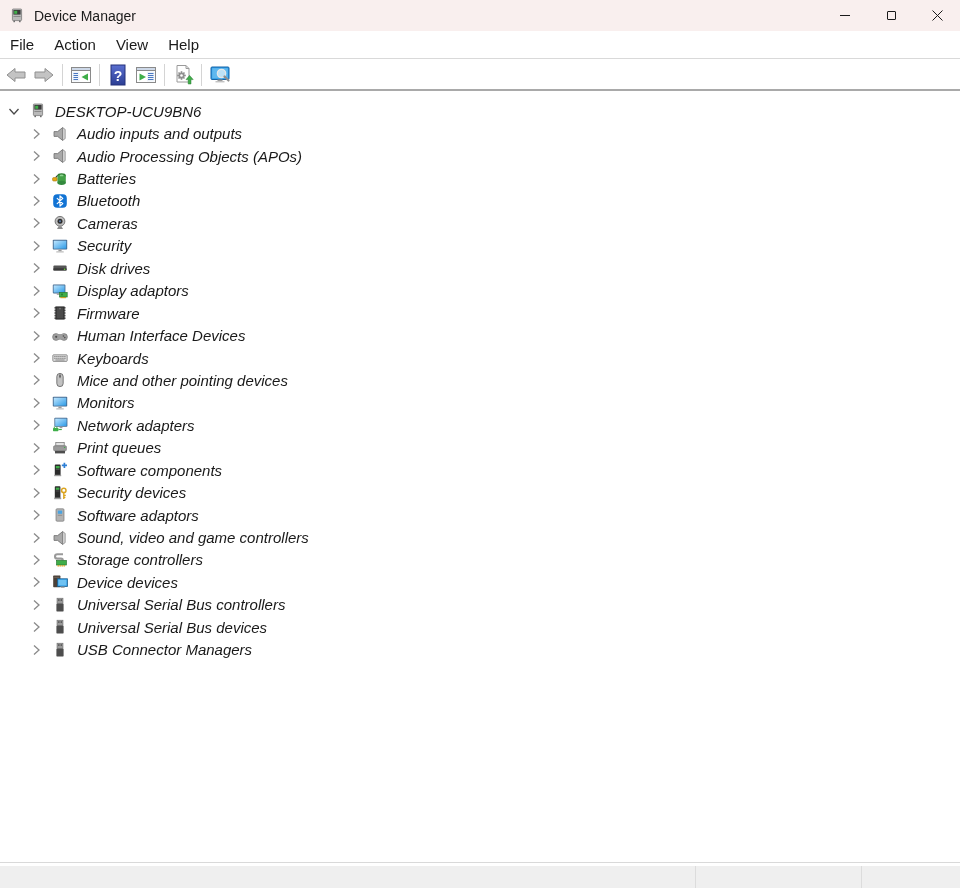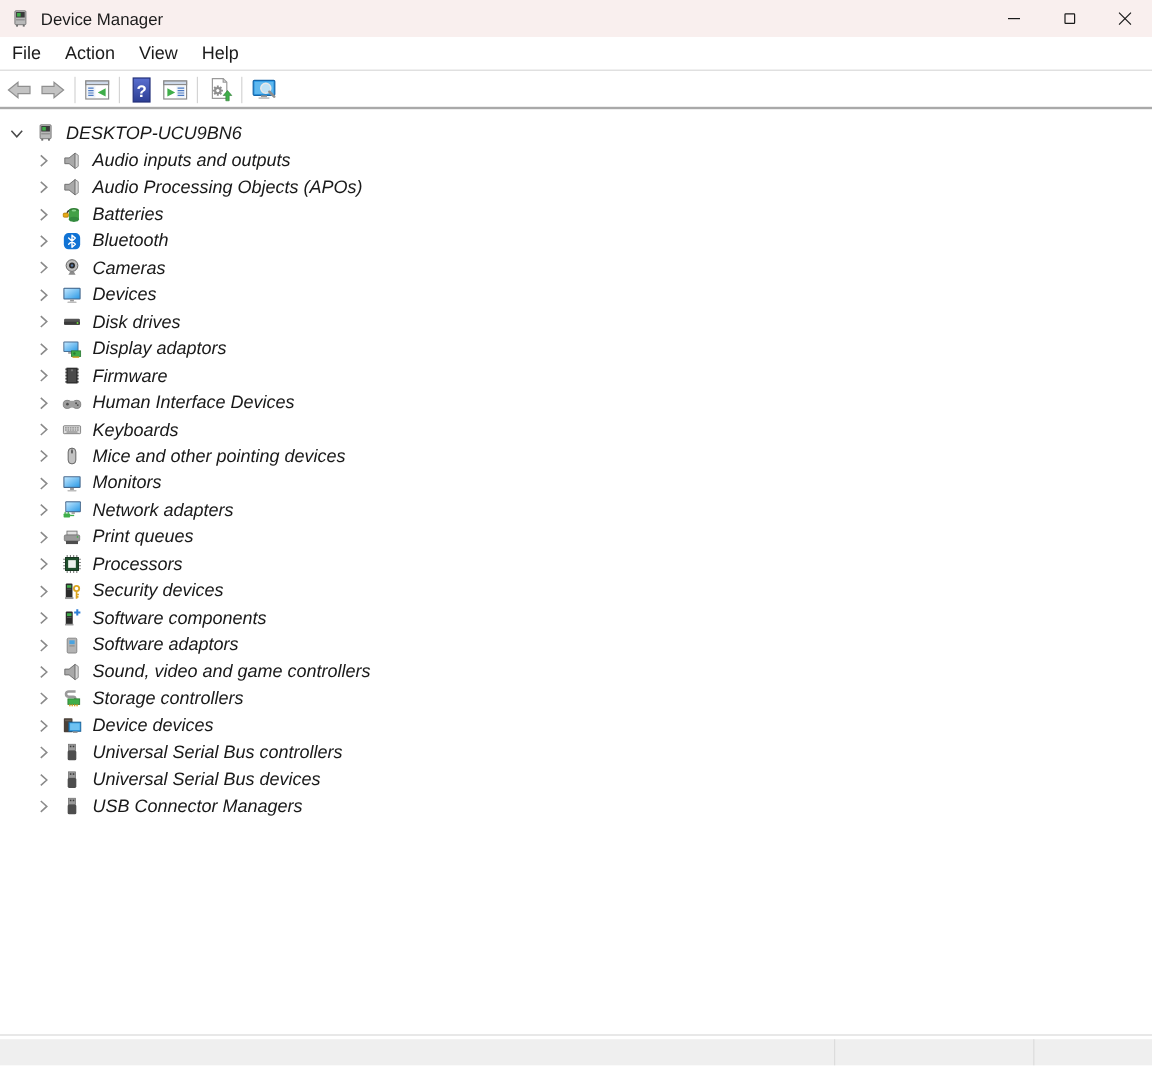--- a/index.html
+++ b/index.html
@@ -490,21 +490,21 @@
     <span class="chev">
       <svg width="16" height="16">
               <use href="#i-chevron-right"></use>
             </svg>
           </span>
     <span class="ticon">
             <svg>
               <use href="#i-monitor"></use>
             </svg>
           </span>
-    <span class="tlabel">Devices</span>
+    <span class="tlabel">Security</span>
   </div>
         <div class="trow child">
     <span class="chev">
       <svg width="16" height="16">
               <use href="#i-chevron-right"></use>
             </svg>
           </span>
     <span class="ticon">
             <svg>
               <use href="#i-hdd"></use>
@@ -617,50 +617,37 @@
     <span class="tlabel">Print queues</span>
   </div>
         <div class="trow child">
     <span class="chev">
       <svg width="16" height="16">
               <use href="#i-chevron-right"></use>
             </svg>
           </span>
     <span class="ticon">
             <svg>
-              <use href="#i-processor"></use>
-            </svg>
-          </span>
-    <span class="tlabel">Processors</span>
+              <use href="#i-software-component"></use>
+            </svg>
+          </span>
+    <span class="tlabel">Software components</span>
   </div>
         <div class="trow child">
     <span class="chev">
       <svg width="16" height="16">
               <use href="#i-chevron-right"></use>
             </svg>
           </span>
     <span class="ticon">
             <svg>
               <use href="#i-security-device"></use>
             </svg>
           </span>
     <span class="tlabel">Security devices</span>
-  </div>
-        <div class="trow child">
-    <span class="chev">
-      <svg width="16" height="16">
-              <use href="#i-chevron-right"></use>
-            </svg>
-          </span>
-    <span class="ticon">
-            <svg>
-              <use href="#i-software-component"></use>
-            </svg>
-          </span>
-    <span class="tlabel">Software components</span>
   </div>
         <div class="trow child">
     <span class="chev">
       <svg width="16" height="16">
               <use href="#i-chevron-right"></use>
             </svg>
           </span>
     <span class="ticon">
             <svg>
               <use href="#i-software-device"></use>

